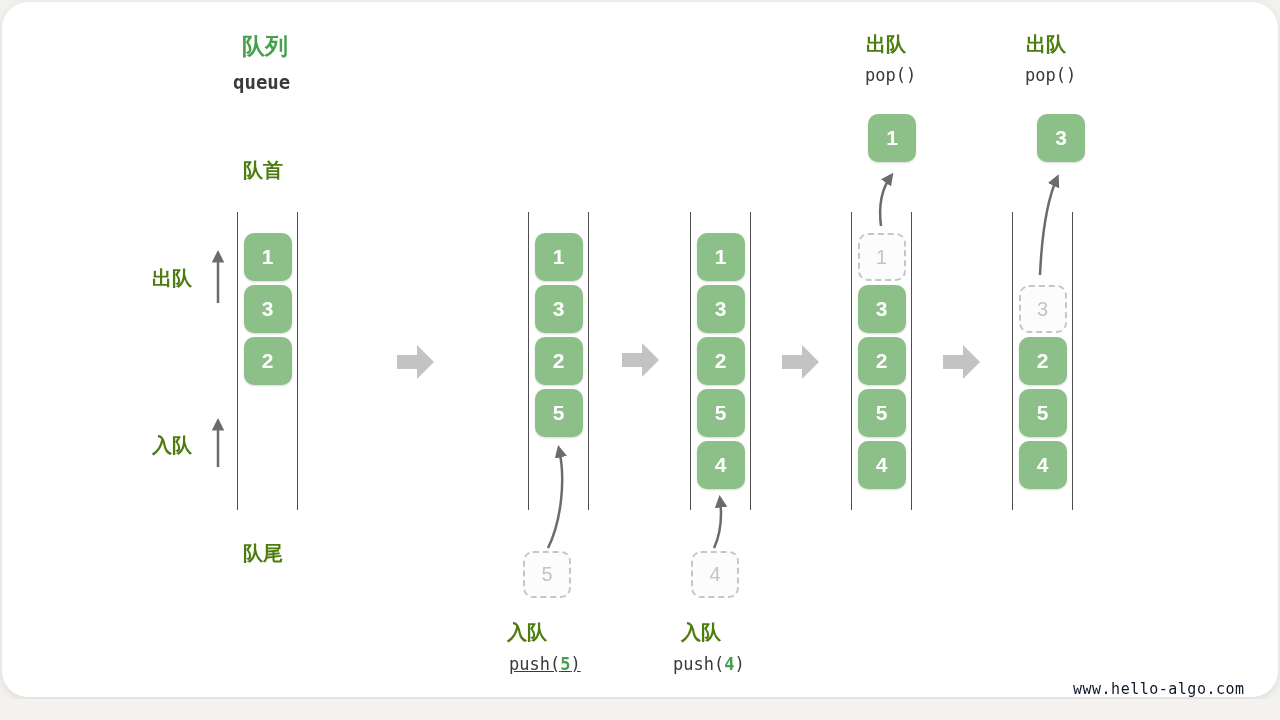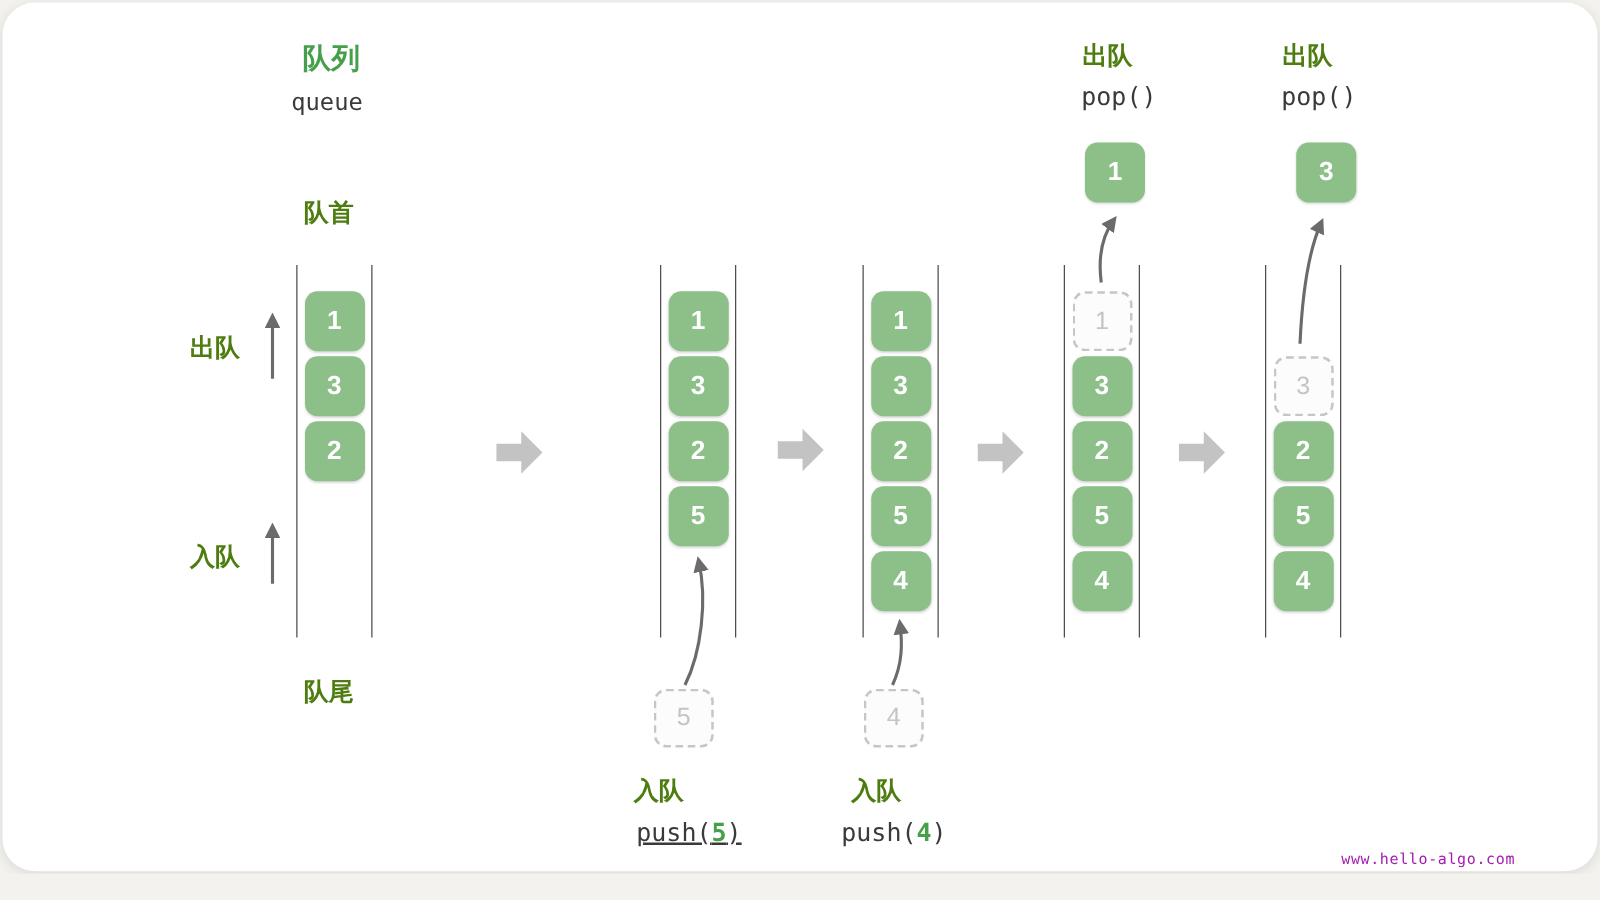--- a/index.html
+++ b/index.html
@@ -16,23 +16,23 @@
     box-shadow: 0 2px 10px rgba(0,0,0,0.10);
   }
 
   .abs { position: absolute; }
 
   
   .title-zh { font-size: 23px; font-weight: 700; color: #46a04b; }
   .mono { font-family: "DejaVu Sans Mono", "Liberation Mono", monospace; color: #3a3a3a; }
   .title-en { font-size: 19px; }
   .zh-bold { font-size: 20px; font-weight: 700; color: #4d7c0f; }
-  .op-call { font-size: 20px; }
+  .op-call { font-size: 17px; }
   .arg-green { color: #46a04b; font-weight: 700; }
-  .watermark { font-size: 12px; color: #a21caf; letter-spacing: 0.5px; }
+  .watermark { font-size: 15px; color: #0f172a; letter-spacing: 0.5px; }
 
   
   .col {
     position: absolute; top: 212px; width: 61px; height: 298px;
     border-left: 1.5px solid #4e4e4e; border-right: 1.5px solid #4e4e4e;
   }
   .col-1 { left: 237px; } .col-2 { left: 528px; } .col-3 { left: 690px; }
   .col-4 { left: 851px; } .col-5 { left: 1012px; }
 
   .box {
@@ -61,21 +61,21 @@
   
   .overlay { position: absolute; left: 0; top: 0; pointer-events: none; }
 </style>
 </head>
 <body>
 
 <div class="canvas">
   <div class="panel"></div>
 
   <div class="abs title-zh" style="left:242px; top:31px;">队列</div>
-  <div class="abs mono title-en" style="left:233px; top:71px;">queue</div>
+  <div class="abs mono title-en" style="left:233px; top:71px;font-weight:bold;">queue</div>
 
   <div class="abs zh-bold" style="left:243px; top:157px;">队首</div>
   <div class="abs zh-bold" style="left:152px; top:265px;">出队</div>
   <div class="abs zh-bold" style="left:152px; top:432px;">入队</div>
   <div class="abs zh-bold" style="left:243px; top:540px;">队尾</div>
 
   <div class="col col-1">
     <div class="box s1">1</div>
     <div class="box s2">3</div>
     <div class="box s3">2</div>

